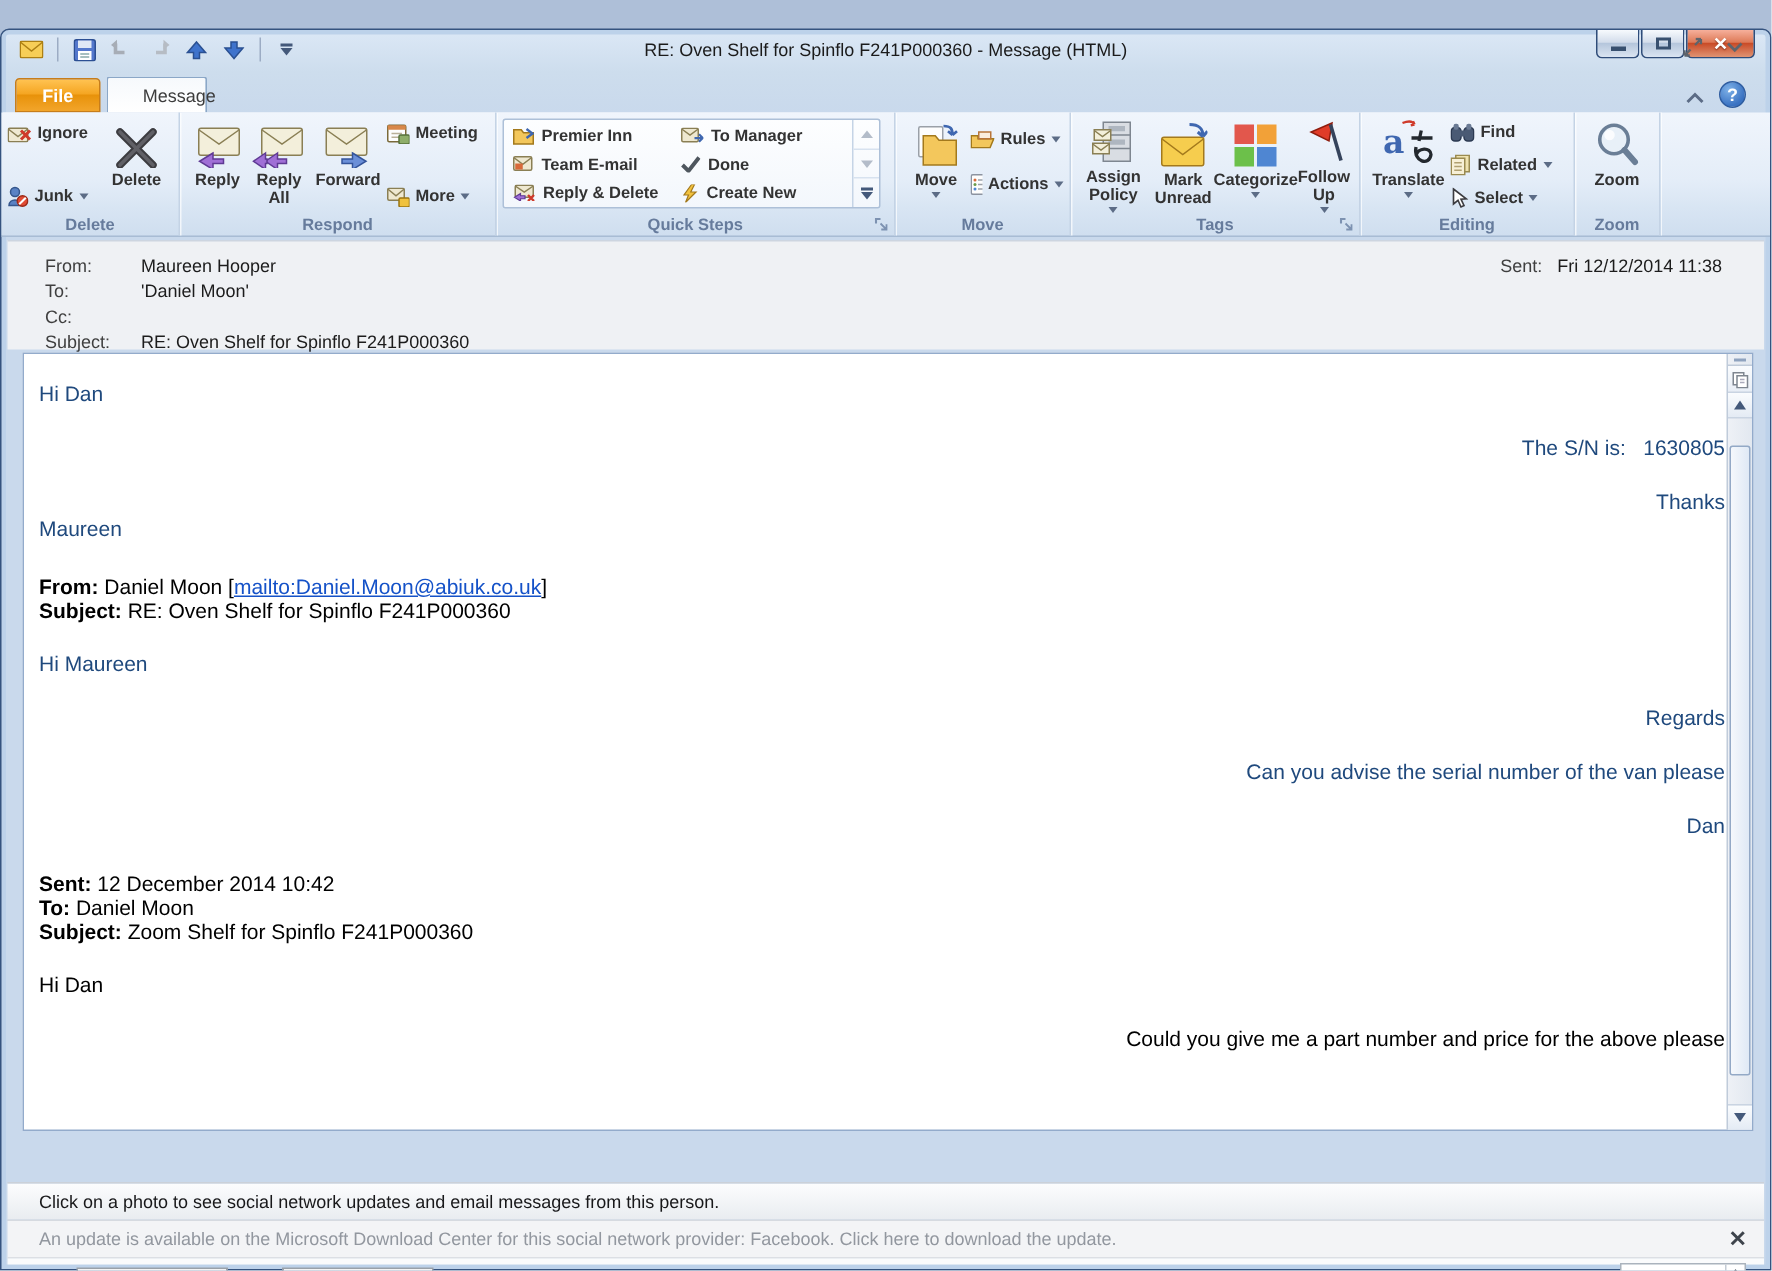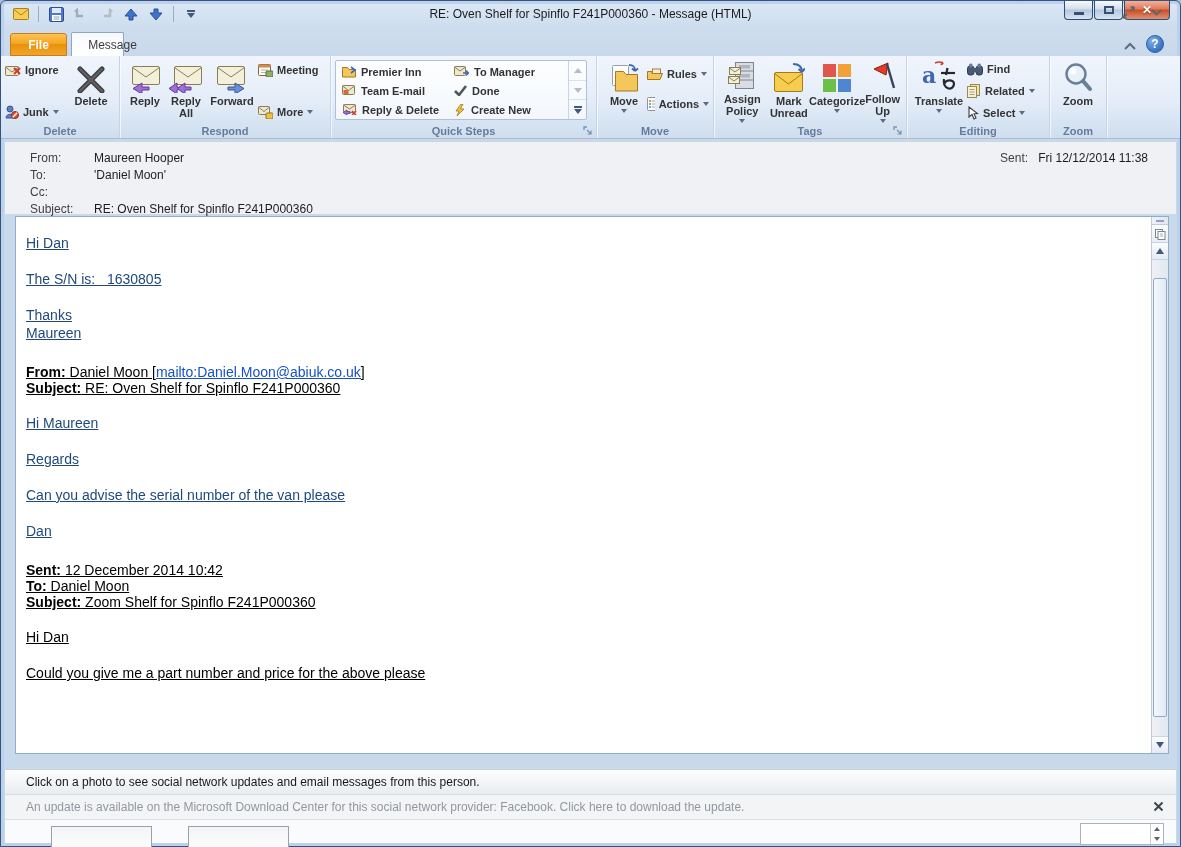--- a/index.html
+++ b/index.html
@@ -1,21 +1,21 @@
 <!DOCTYPE html>
 <html><head>
 <meta charset="utf-8">
 <style>
   * { box-sizing: border-box; margin: 0; padding: 0; }
   html,body { width:1181px; height:847px; }
   body { font-family:"Liberation Sans", sans-serif; position:relative; background:#aebfd8; overflow:hidden; }
 
   .win { position:absolute; inset:0; border:1px solid #35537f; border-radius:6px 6px 0 0;
          background:linear-gradient(180deg,#dce8f6 0,#cddded 28px,#c9d9ec 55px,#c9d9ec 100%);
-         box-shadow: inset 0 0 0 3px #bdd2ea; }
+         box-shadow: inset 0 0 0 3px #bdd2ea; margin-top: 19px; }
 
   
   .titlebar { position:absolute; top:0; left:0; right:0; height:28px; }
   .title-text { position:absolute; top:6px; left:0; right:0; text-align:center; font-size:12px; color:#1b1b1b; }
   .qat { position:absolute; top:4px; left:10px; display:flex; align-items:center; gap:5px; }
   .qat .sep { width:1px; height:16px; background:#9cacc4; margin:0 2px; }
   .qat-btn { width:20px; height:18px; display:flex; align-items:center; justify-content:center; }
   .win-btns { position:absolute; top:0; right:10px; display:flex; gap:1px; }
   .win-btn { width:29px; height:19px; border:1px solid #2f4c79; border-top:none; border-radius:0 0 4px 4px;
              background:linear-gradient(180deg,#f7fafd 0,#d3ddeb 45%,#b5c6dc 50%,#dae4f1 100%);
@@ -24,21 +24,21 @@
   .glyph-min { width:10px; height:3px; background:#38506f; margin-top:6px; }
   .glyph-max { width:10px; height:8px; border:2px solid #38506f; }
   .glyph-close { color:#fff; font-weight:bold; font-size:12px; text-shadow:0 1px 1px #7d2913; }
 
   
   .tabrow { position:absolute; top:28px; left:0; right:0; height:27px; }
   .tab-file { position:absolute; left:9px; bottom:0; width:57px; height:23px; border-radius:3px 3px 0 0;
               background:linear-gradient(180deg,#ffc352 0,#f5a623 45%,#e8920a 50%,#f2a52b 100%);
               border:1px solid #c77d1b; color:#fff; font-size:12px; font-weight:bold;
               display:flex; align-items:center; justify-content:center; }
-  .tab-message { position:absolute; left:70px; bottom:0; width:53px; height:24px; border-radius:2px 2px 0 0;
+  .tab-message { position:absolute; left:70px; bottom:0; width:67px; height:24px; border-radius:2px 2px 0 0;
               background:linear-gradient(180deg,#f6f9fc,#ffffff); border:1px solid #8ba7c7; border-bottom:none;
               color:#3c3c3c; font-size:12px; display:flex; align-items:center; justify-content:center;padding-left:30px; }
   .ribbon-min-btn { position:absolute; right:44px; bottom:6px; }
   .help-btn { position:absolute; right:16px; bottom:3px; width:18px; height:18px; border-radius:50%;
               background:radial-gradient(circle at 35% 30%,#7fb2e8,#3a72c2 70%); color:#fff; font-weight:bold;
               font-size:12px; display:flex; align-items:center; justify-content:center; border:1px solid #2f5da0; }
 
   
   .ribbon { position:absolute; top:55px; left:0; right:0; height:83px;
             background:linear-gradient(180deg,#f0f5fc 0,#e4edf8 55%,#d8e5f3 78%,#cfdeef 100%);
@@ -74,25 +74,25 @@
   .mail-header { position:absolute; top:140px; left:4px; right:4px; height:73px; background:#eff1f4;
                  border-top:1px solid #cdd5e0; font-size:12px; color:#1c1c1c; }
   .mh-row { position:absolute; left:25px; }
   .mh-label { display:inline-block; width:64px; color:#3f3f3f; }
   .mh-sent { position:absolute; top:9px; right:28px; }
   .mh-sent .mh-label { width:auto; margin-right:10px; }
 
   
   .body-panel { position:absolute; top:215px; left:14px; right:11px; bottom:92px; background:#fff; border:1px solid #93abcb; }
   .msg { position:absolute; inset:0 18px 0 0; overflow:hidden; padding:2px 0 0 10px; font-size:14px; line-height:16px; color:#000; }
-  .msg p { margin:0;text-decoration:underline; }
+  .msg p { margin:0; }
   .blue { color:#1f497d; }
   .mb-lbl { font-weight:bold; }
   a.mailto { color:#1552c8; text-decoration:underline; }
-  .sp36 { margin-top:20px !important; }
+  .sp36 { margin-top:20px !important;text-align:right; }
   .sp18 { margin-top:2px !important; }
   .qblock { margin-top:23px; }
 
   
   .vscroll { position:absolute; top:0; right:0; bottom:0; width:17px; background:linear-gradient(90deg,#eef1f6,#e2e8f0); border-left:1px solid #c0cbda; }
   .vs-split { height:8px; border-bottom:1px solid #c0cbda; display:flex; align-items:center; justify-content:center; }
   .vs-split .dash { width:8px; height:2px; background:#8fa3bf; }
   .vs-pagebtn { height:18px; border-bottom:1px solid #c9d4e2; display:flex; align-items:center; justify-content:center; background:linear-gradient(180deg,#fafcfe,#e8eef6); }
   .vs-btn { height:17px; display:flex; align-items:center; justify-content:center; background:linear-gradient(180deg,#fafcfe,#e4ebf4); border-bottom:1px solid #c9d4e2; }
   .vs-btn.bottom { position:absolute; bottom:0; left:0; right:0; border-top:1px solid #c9d4e2; border-bottom:none; }

